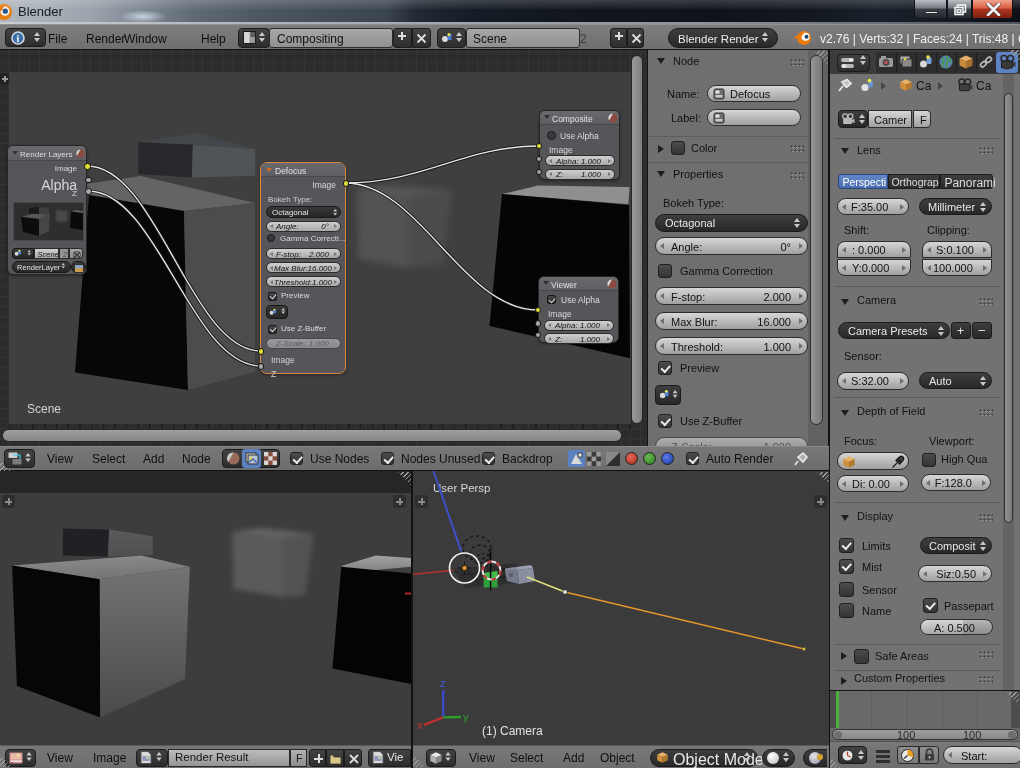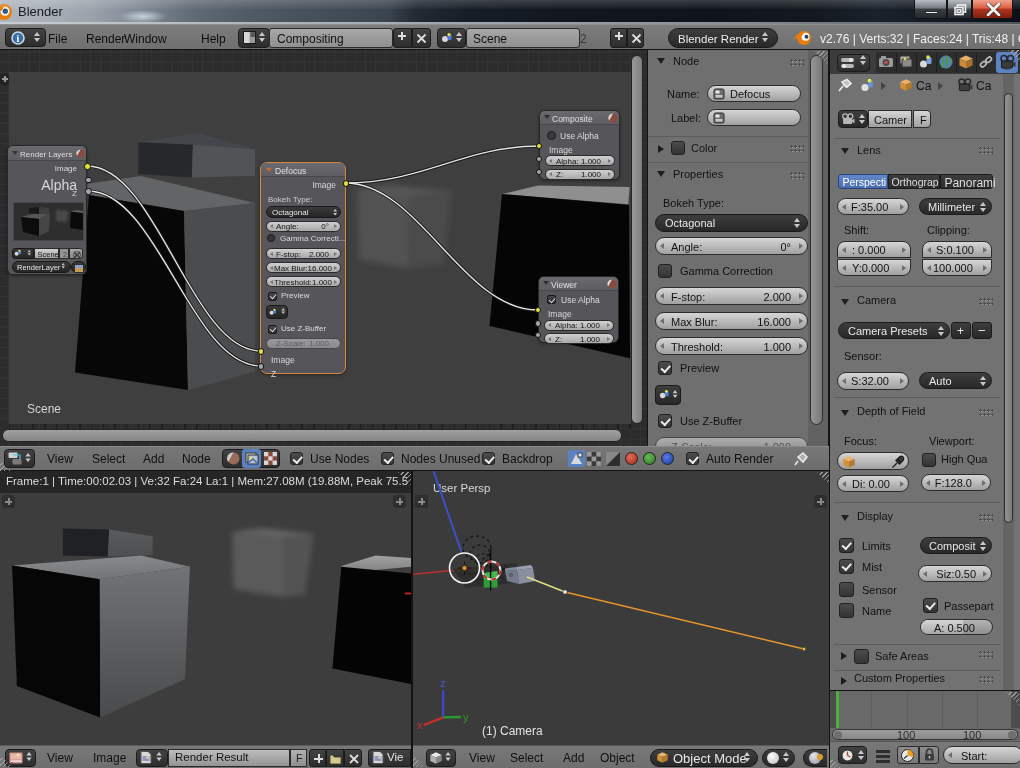--- a/index.html
+++ b/index.html
@@ -46,21 +46,21 @@
 #nodecanvas { left:0; top:50px; width:647px; height:396px; background:#2c2c2c;
  background-image:linear-gradient(#353535 1px,rgba(0,0,0,0) 1px),linear-gradient(90deg,#353535 1px,rgba(0,0,0,0) 1px);
  background-size:10.2px 10.2px; background-position:8.5px 1.5px; overflow:hidden; }
 #backdrop { left:9px; top:22px; width:622px; height:352px; background:#3f3f3f; }
 #nodeheader { left:0; top:446px; width:829px; height:24px; background:linear-gradient(#777,#6d6d6d); border-top:1px solid #8a8a8a; }
 .hmenu { font-size:12px; color:#101010; }
 
 
 .node { position:absolute; border-radius:6px; border:1px solid #272727; background:#56565a; box-shadow:0 1px 3px rgba(0,0,0,0.4); }
 .node .ntitle { position:absolute; left:0; top:0; right:0; height:15px; background:linear-gradient(#6a6a6e,#5e5e62); border-radius:5px 5px 0 0; border-bottom:1px solid #48484c; }
-.npill { position:absolute; height:11px; background:linear-gradient(#d0d0d0,#a8a8a8); border:1px solid #2a2a2a; border-radius:5.5px; color:#161616; font-size:8px; }
+.npill { position:absolute; height:11px; background:linear-gradient(#d0d0d0,#a8a8a8); border:1px solid #2a2a2a; border-radius:5.5px; color:#161616; font-size:8px;font-style:italic; }
 .ndark { position:absolute; height:12px; background:linear-gradient(#3a3a3a,#262626); border:1px solid #191919; border-radius:6px; color:#e4e4e4; font-size:8px; }
 .sock { position:absolute; width:6.5px; height:6.5px; border-radius:50%; border:1px solid #111; }
 .sock.y { background:#e2df39; }
 .sock.g { background:#a5a5a5; }
 .nchk { position:absolute; width:9px; height:9px; background:linear-gradient(#474747,#2f2f2f); border:1px solid #191919; border-radius:2px; }
 .nchk.on::after { content:""; position:absolute; left:1px; top:1.5px; width:4.5px; height:2.5px; border-left:1.5px solid #ededed; border-bottom:1.5px solid #ededed; transform:rotate(-48deg); }
 
 
 #npanel { left:648px; top:50px; width:180px; height:396px; background:#6f6f6f; overflow:hidden; }
 .lbl { font-size:11px; color:#111; }
@@ -841,21 +841,20 @@
   <div class="abs pill" style="left:113px;top:55px;width:80px;height:18px;">
         <div class="sla l"></div>
         <span class="abs t" style="left:17px;top:2.5px;font-size:11px;">Start:</span>
       </div>
   <div class="abs stripes" style="left:0px;top:66px;width:11px;height:11px;clip-path:polygon(0 0,0 100%,100% 100%);"></div>
 </div>
 
 <div id="imged" class="abs">
 
   <div class="abs" style="left:0;top:0;width:411px;height:22px;background:#262626;"></div>
-  <div class="abs t" style="left:6px;top:4px;font-size:11.5px;color:#dcdcdc;">Frame:1 | Time:00:02.03 | Ve:32 Fa:24 La:1 | Mem:27.08M (19.88M, Peak 75.5</div>
   <div class="abs stripes" style="left:398px;top:1px;width:13px;height:13px;clip-path:polygon(0 0,100% 0,100% 100%);"></div>
 
   <div class="abs" style="left:2px;top:24px;width:13px;height:13px;background:#2e2e2e;border-radius:3px;">
         <div class="abs" style="left:3px;top:5.5px;width:7px;height:2px;background:#8a8a8a;"></div>
         <div class="abs" style="left:5.5px;top:3px;width:2px;height:7px;background:#8a8a8a;"></div>
       </div>
   <div class="abs" style="left:393px;top:24px;width:13px;height:13px;background:#2e2e2e;border-radius:3px;">
         <div class="abs" style="left:3px;top:5.5px;width:7px;height:2px;background:#8a8a8a;"></div>
         <div class="abs" style="left:5.5px;top:3px;width:2px;height:7px;background:#8a8a8a;"></div>
       </div>
@@ -1018,21 +1017,21 @@
     <div class="abs t hmenu" style="left:56px;top:5px;">View</div>
     <div class="abs t hmenu" style="left:97px;top:5px;">Select</div>
     <div class="abs t hmenu" style="left:150px;top:5px;">Add</div>
     <div class="abs t hmenu" style="left:187px;top:5px;">Object</div>
     <div class="abs ddark" style="left:237px;top:2.5px;width:108px;height:18px;border-radius:9px;"></div>
     <svg class="abs" style="left:243px;top:5px" width="13" height="13" viewBox="0 0 16 16">
           <polygon points="8,1.5 14.5,4.5 8,7.5 1.5,4.5" fill="#eab369"></polygon>
           <polygon points="1.5,4.5 8,7.5 8,14.5 1.5,11.5" fill="#d29038"></polygon>
           <polygon points="14.5,4.5 8,7.5 8,14.5 14.5,11.5" fill="#b27a2e"></polygon>
         </svg>
-    <div class="abs t" style="left:260px;top:5px;font-size:13px;color:#e8e8e8;">Object Mode</div>
+    <div class="abs t" style="left:260px;top:5px;font-size:16px;color:#e8e8e8;">Object Mode</div>
     <div class="updn" style="left:331px;top:6px;"></div>
     <div class="abs ddark" style="left:349px;top:2.5px;width:33px;height:18px;border-radius:9px;"></div>
     <div class="abs" style="left:354px;top:5.5px;width:12px;height:12px;border-radius:50%;background:radial-gradient(circle at 38% 32%,#fff,#b8b8b8);"></div>
     <div class="updn" style="left:370px;top:6px;"></div>
     <div class="abs ddark" style="left:390px;top:2.5px;width:24px;height:18px;border-radius:9px 0 0 9px;border-right:none;"></div>
     <div class="abs" style="left:396px;top:5.5px;width:12px;height:12px;border-radius:50%;background:radial-gradient(circle at 38% 32%,#e8e8e8,#8a8aa0);"></div>
     <div class="abs" style="left:404px;top:8px;width:6px;height:6px;border-radius:50%;background:#d8a030;"></div>
   </div>
   <div class="abs stripes" style="left:404px;top:1px;width:12px;height:12px;clip-path:polygon(0 0,100% 0,100% 100%);"></div>
   <div class="abs stripes" style="left:0px;top:284px;width:12px;height:12px;clip-path:polygon(0 0,0 100%,100% 100%);"></div>

